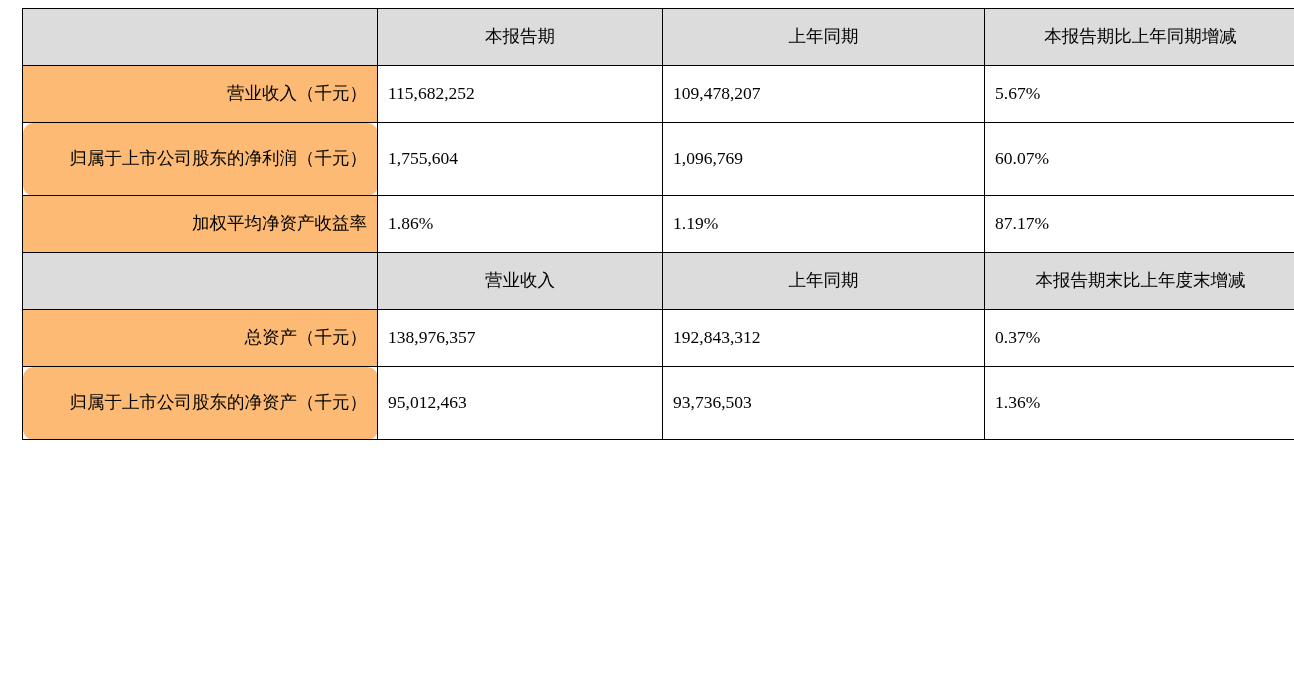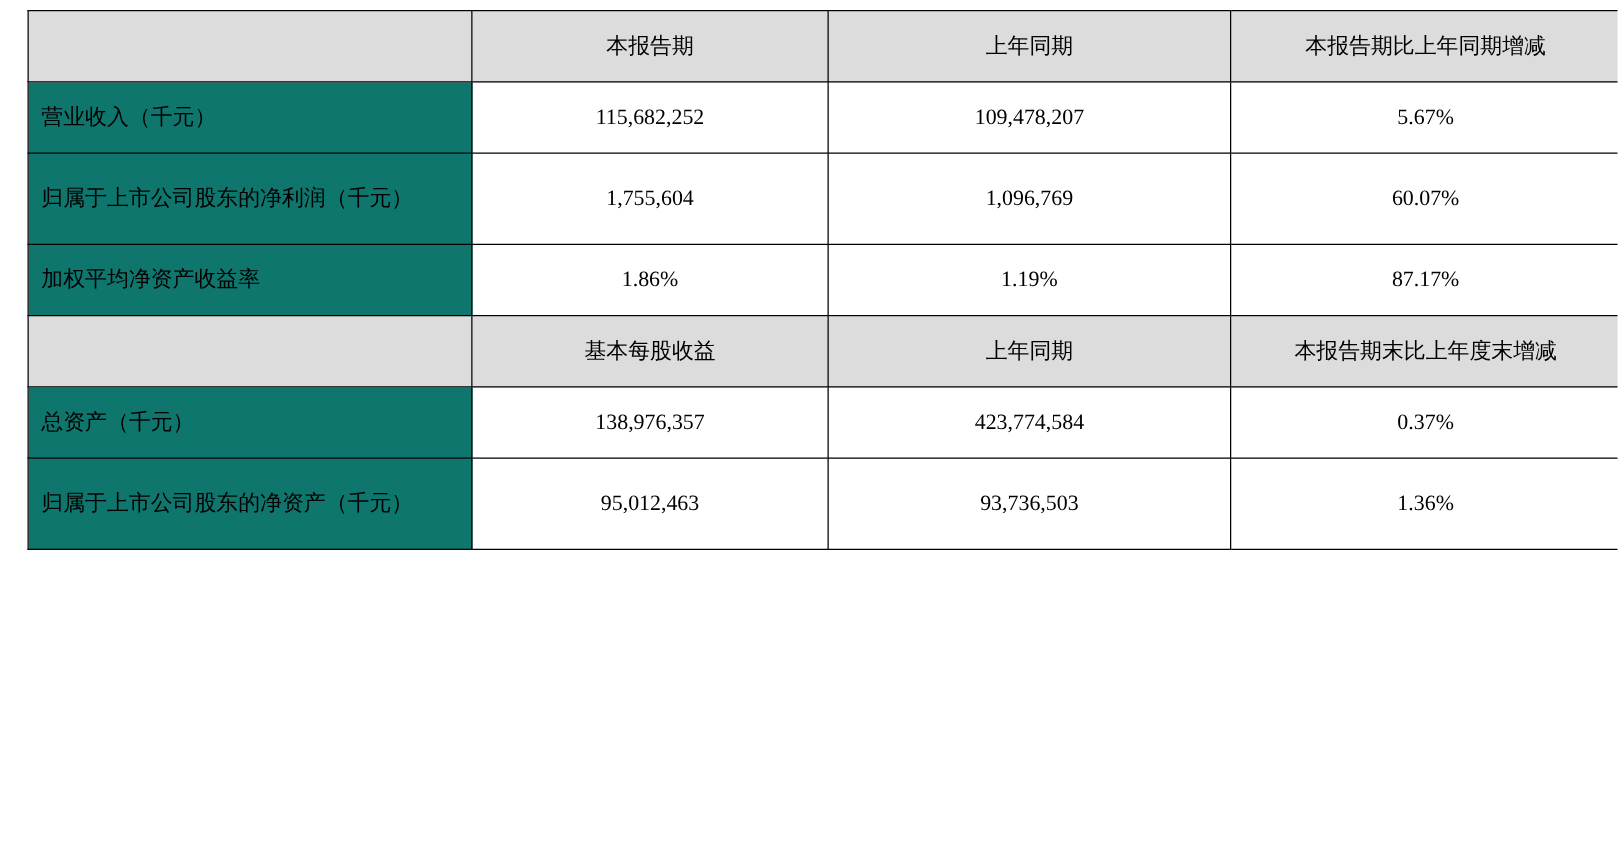--- a/index.html
+++ b/index.html
@@ -36,32 +36,33 @@
     padding: 6px 10px;
     vertical-align: middle;
     line-height: 1.45;
     word-break: break-all;
   }
   .hdr {
     background: #dcdcdc;
     text-align: center;
   }
   .rowlabel {
-    background: #0f766e;
-    text-align: left;
+    background: #fdba74;
+    text-align: right;
   }
   .num {
-    text-align: center;
+    text-align: left;
     padding-right: 14px;
   }
   .blank {
     background: #dcdcdc;
   }
   .tall {
     height: 60px;
+    border-radius: 11px;
   }
   .short {
     height: 44px;
   }
 </style>
 </head>
 <body>
 
 <div class="sheet">
   <table class="fin">
@@ -99,29 +100,29 @@
 
       <tr>
         <td class="rowlabel short">加权平均净资产收益率</td>
         <td class="num short">1.86%</td>
         <td class="num short">1.19%</td>
         <td class="num short">87.17%</td>
       </tr>
 
       <tr>
         <td class="blank short"></td>
-        <td class="hdr short">基本每股收益</td>
+        <td class="hdr short">营业收入</td>
         <td class="hdr short">上年同期</td>
         <td class="hdr short">本报告期末比上年度末增减</td>
       </tr>
 
       <tr>
         <td class="rowlabel short">总资产（千元）</td>
         <td class="num short">138,976,357</td>
-        <td class="num short">423,774,584</td>
+        <td class="num short">192,843,312</td>
         <td class="num short">0.37%</td>
       </tr>
 
       <tr>
         <td class="rowlabel tall">归属于上市公司股东的净资产（千元）</td>
         <td class="num tall">95,012,463</td>
         <td class="num tall">93,736,503</td>
         <td class="num tall">1.36%</td>
       </tr>
     </tbody>

